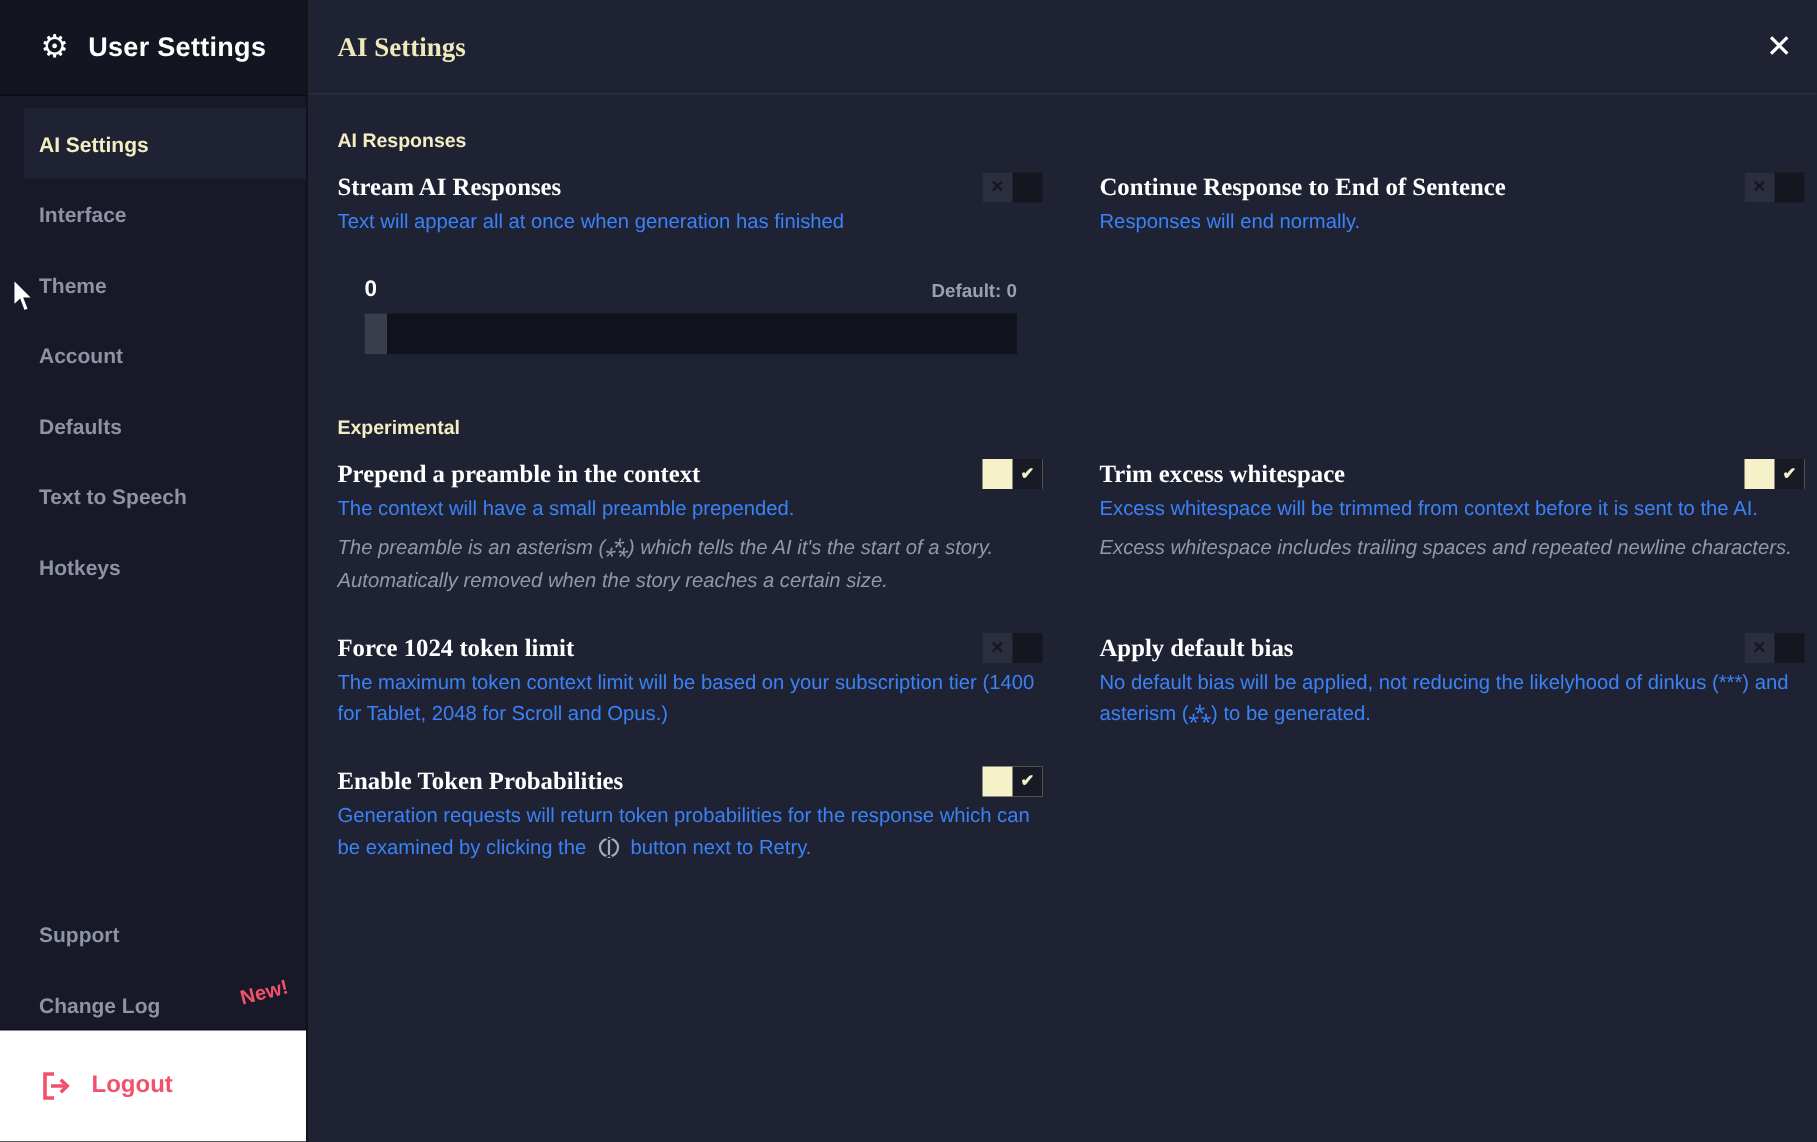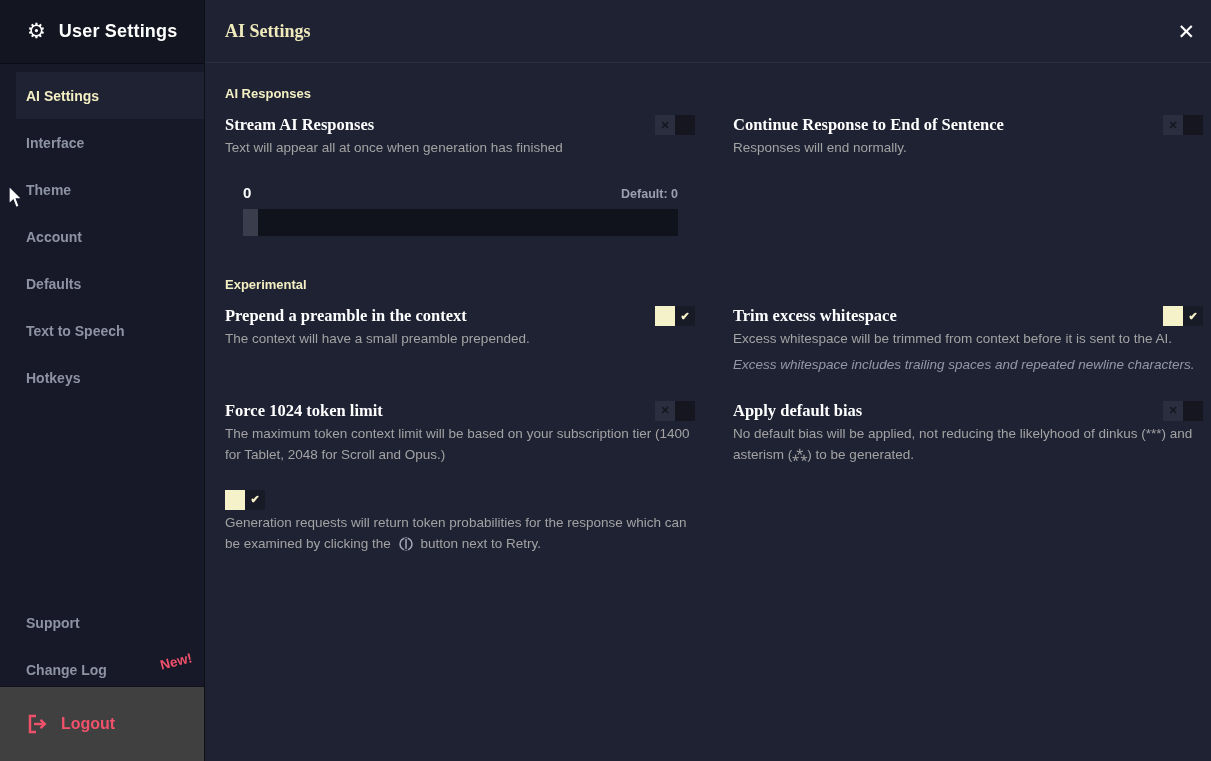--- a/index.html
+++ b/index.html
@@ -38,21 +38,21 @@
     margin-left:16px; padding-left:10px; position:relative;
     font-size:14px; font-weight:700; color:#8e93a4; cursor:pointer;
   }
   .new-badge {
     position:absolute; right:12px; top:8px;
     color:#f1516b; font-size:13.5px; font-weight:700;
     transform:rotate(-14deg);
   }
   .sidebar-logout {
     position:absolute; left:0; right:0; bottom:0; height:75px;
-    background:#404040; border-top:1px solid #10111a;
+    background:#ffffff; border-top:1px solid #10111a;
     display:flex; align-items:center; padding-left:26px; gap:13px; cursor:pointer;
   }
   .logout-label { color:#f1516b; font-size:16px; font-weight:700; }
   .cursor-arrow { position:absolute; left:7px; top:185px; z-index:50; pointer-events:none; }
 
   
   .main { flex:1; display:flex; flex-direction:column; background:#1f2233; }
   .main-header {
     height:63px; border-bottom:1px solid #2b2e3f;
     display:flex; align-items:center; padding:0 24px 0 20px; flex:0 0 63px;
@@ -76,21 +76,21 @@
   }
   .section-label.exp { margin-top:21px; }
   .card { margin-bottom:0; }
   .card .title-row {
     display:flex; align-items:flex-start; justify-content:space-between; gap:10px;
   }
   .card-title {
     font-family:"Liberation Serif", serif; font-weight:700; font-size:16.5px; color:#ffffff;
     line-height:21px;
   }
-  .card-desc { font-size:13.5px; color:#a3a3a3; line-height:21px; margin-top:2px; }
+  .card-desc { font-size:13.5px; color:#3b82f6; line-height:21px; margin-top:2px; }
   .card-note { font-size:13.5px; font-style:italic; color:#9298a8; line-height:21.5px; margin-top:5px; }
   .mb24 { margin-bottom:24px; }
 
   
   .toggle { width:40px; height:20px; position:relative; cursor:pointer; flex:0 0 40px; margin-top:1px; }
   .toggle .knob {
     position:absolute; top:0; width:20px; height:20px;
     display:flex; align-items:center; justify-content:center;
     font-size:11px; font-weight:700; line-height:1;
   }
@@ -209,20 +209,21 @@
           <div class="title-row">
             <span class="card-title">Prepend a preamble in the context</span>
             <div class="toggle" data-state="on">
               <span class="knob">
 
                 <span class="glyph glyph-check">✔</span>
               </span>
             </div>
           </div>
           <div class="card-desc">The context will have a small preamble prepended.</div>
+          <div class="card-note">The preamble is an asterism (⁂) which tells the AI it's the start of a story. Automatically removed when the story reaches a certain size.</div>
         </div>
 
         <div class="card mb24">
           <div class="title-row">
             <span class="card-title">Trim excess whitespace</span>
             <div class="toggle" data-state="on">
               <span class="knob">
 
                 <span class="glyph glyph-check">✔</span>
               </span>
@@ -253,20 +254,21 @@
                 <span class="glyph glyph-x">✕</span>
 
               </span>
             </div>
           </div>
           <div class="card-desc">No default bias will be applied, not reducing the likelyhood of dinkus (***) and asterism (⁂) to be generated.</div>
         </div>
 
         <div class="card">
           <div class="title-row">
+            <span class="card-title">Enable Token Probabilities</span>
             <div class="toggle" data-state="on">
               <span class="knob">
 
                 <span class="glyph glyph-check">✔</span>
               </span>
             </div>
           </div>
           <div class="card-desc">
             <span>Generation requests will return token probabilities for the response which can be examined by clicking the</span>
             <svg class="inline-icon" width="16" height="16" viewBox="0 0 16 16" fill="none">

